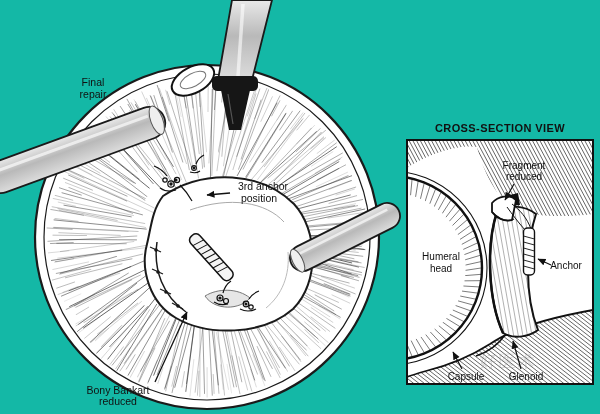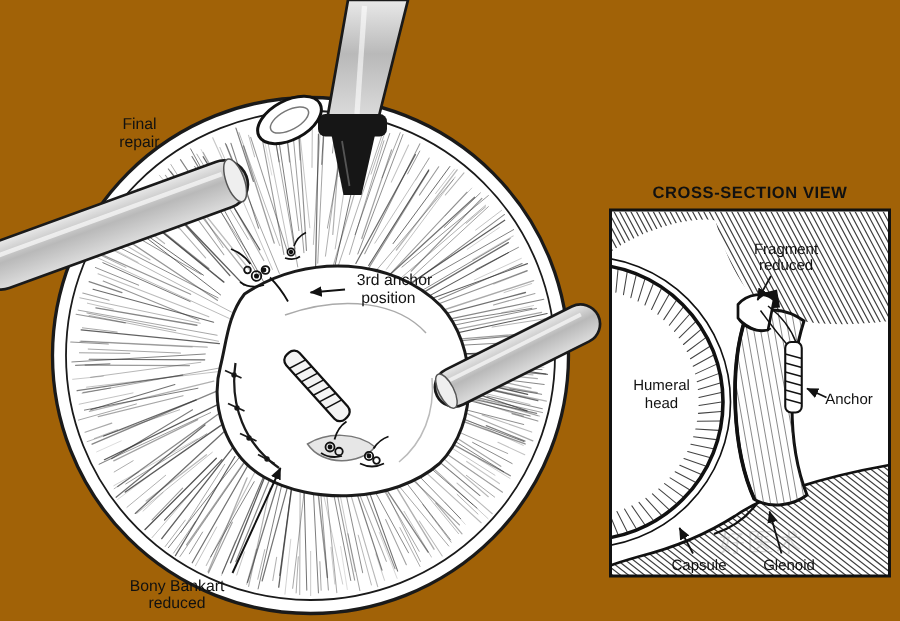--- a/index.html
+++ b/index.html
@@ -1,16 +1,16 @@
 <!DOCTYPE html>
 <html><head>
 <meta charset="utf-8">
 <style>
   html,body{margin:0;padding:0;background:#fff;}
-  .stage{position:relative;width:600px;height:414px;background:#a16207;overflow:hidden;
+  .stage{position:relative;width:600px;height:414px;background:#14b8a6;overflow:hidden;
          font-family:"Liberation Sans",sans-serif;}
   svg{position:absolute;left:0;top:0;}
   svg text{font-family:"Liberation Sans",sans-serif;fill:#111;}
   .lbl{font-size:10.5px;}
   .lbl-inset{font-size:10px;}
   .inset-title{font-size:11px;font-weight:bold;letter-spacing:.4px;}
   .watermark{font-size:17px;fill:#8a8a8a;opacity:.3;letter-spacing:2px;}
 </style>
 </head>
 <body>

